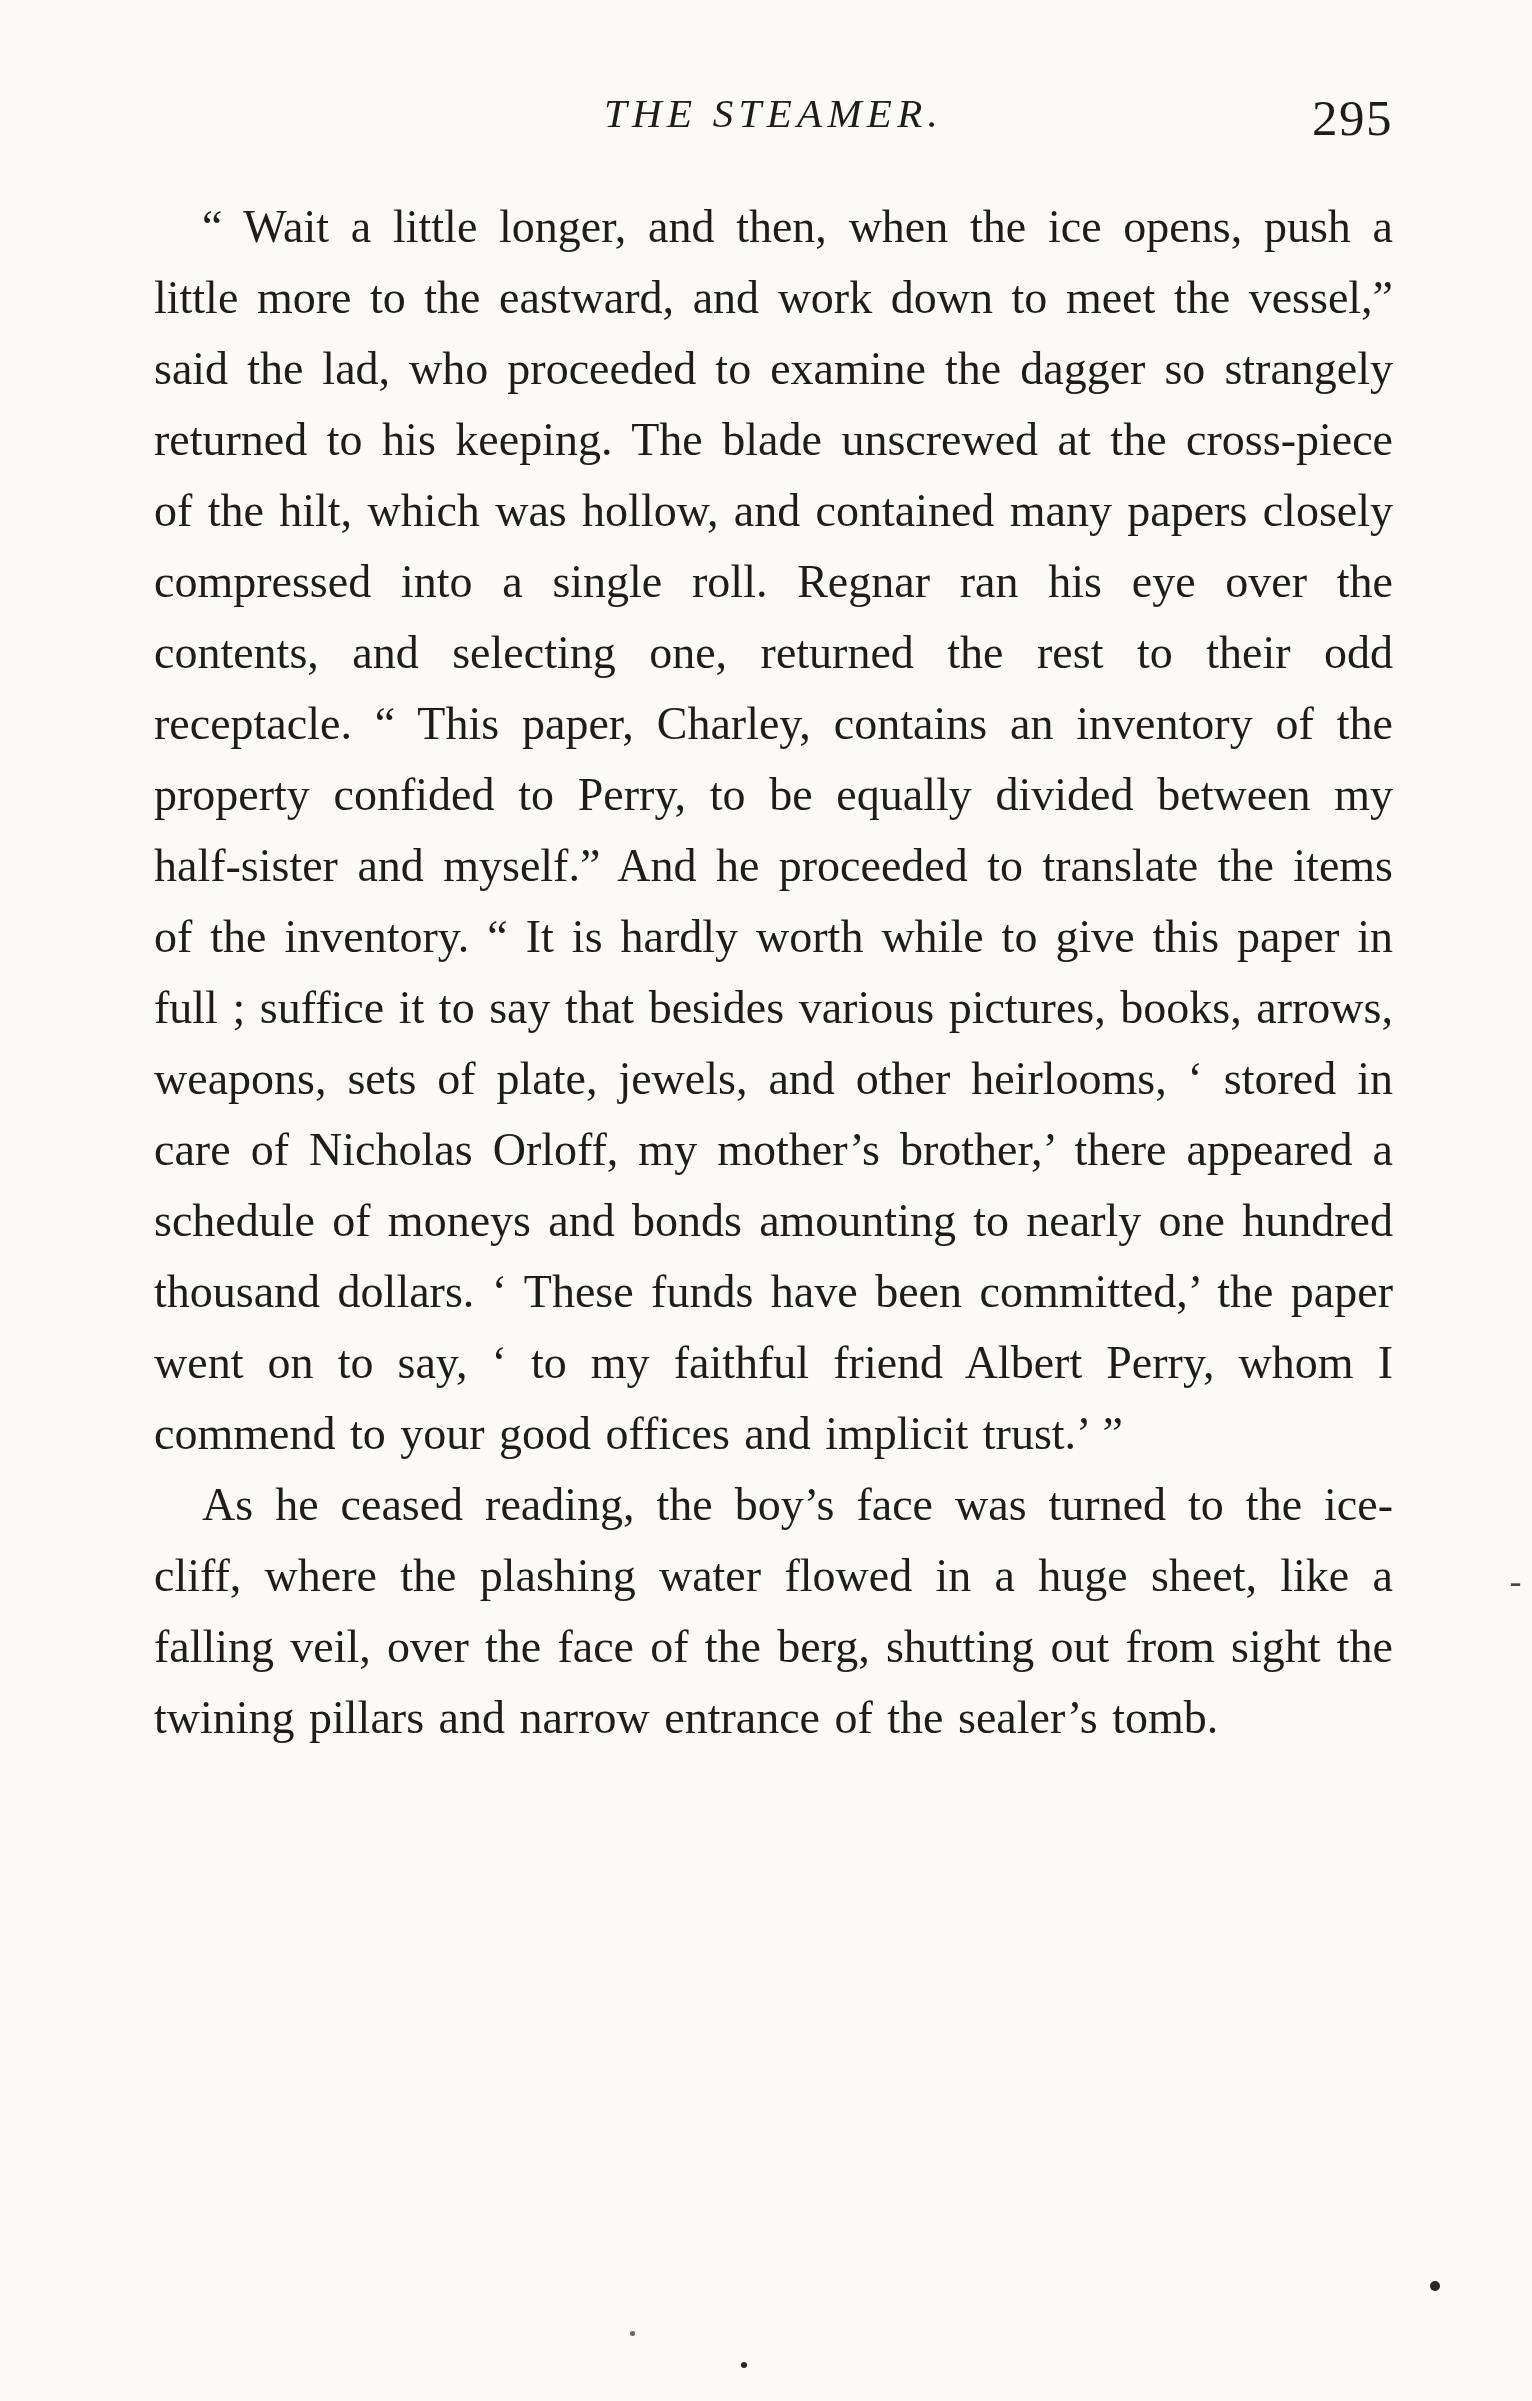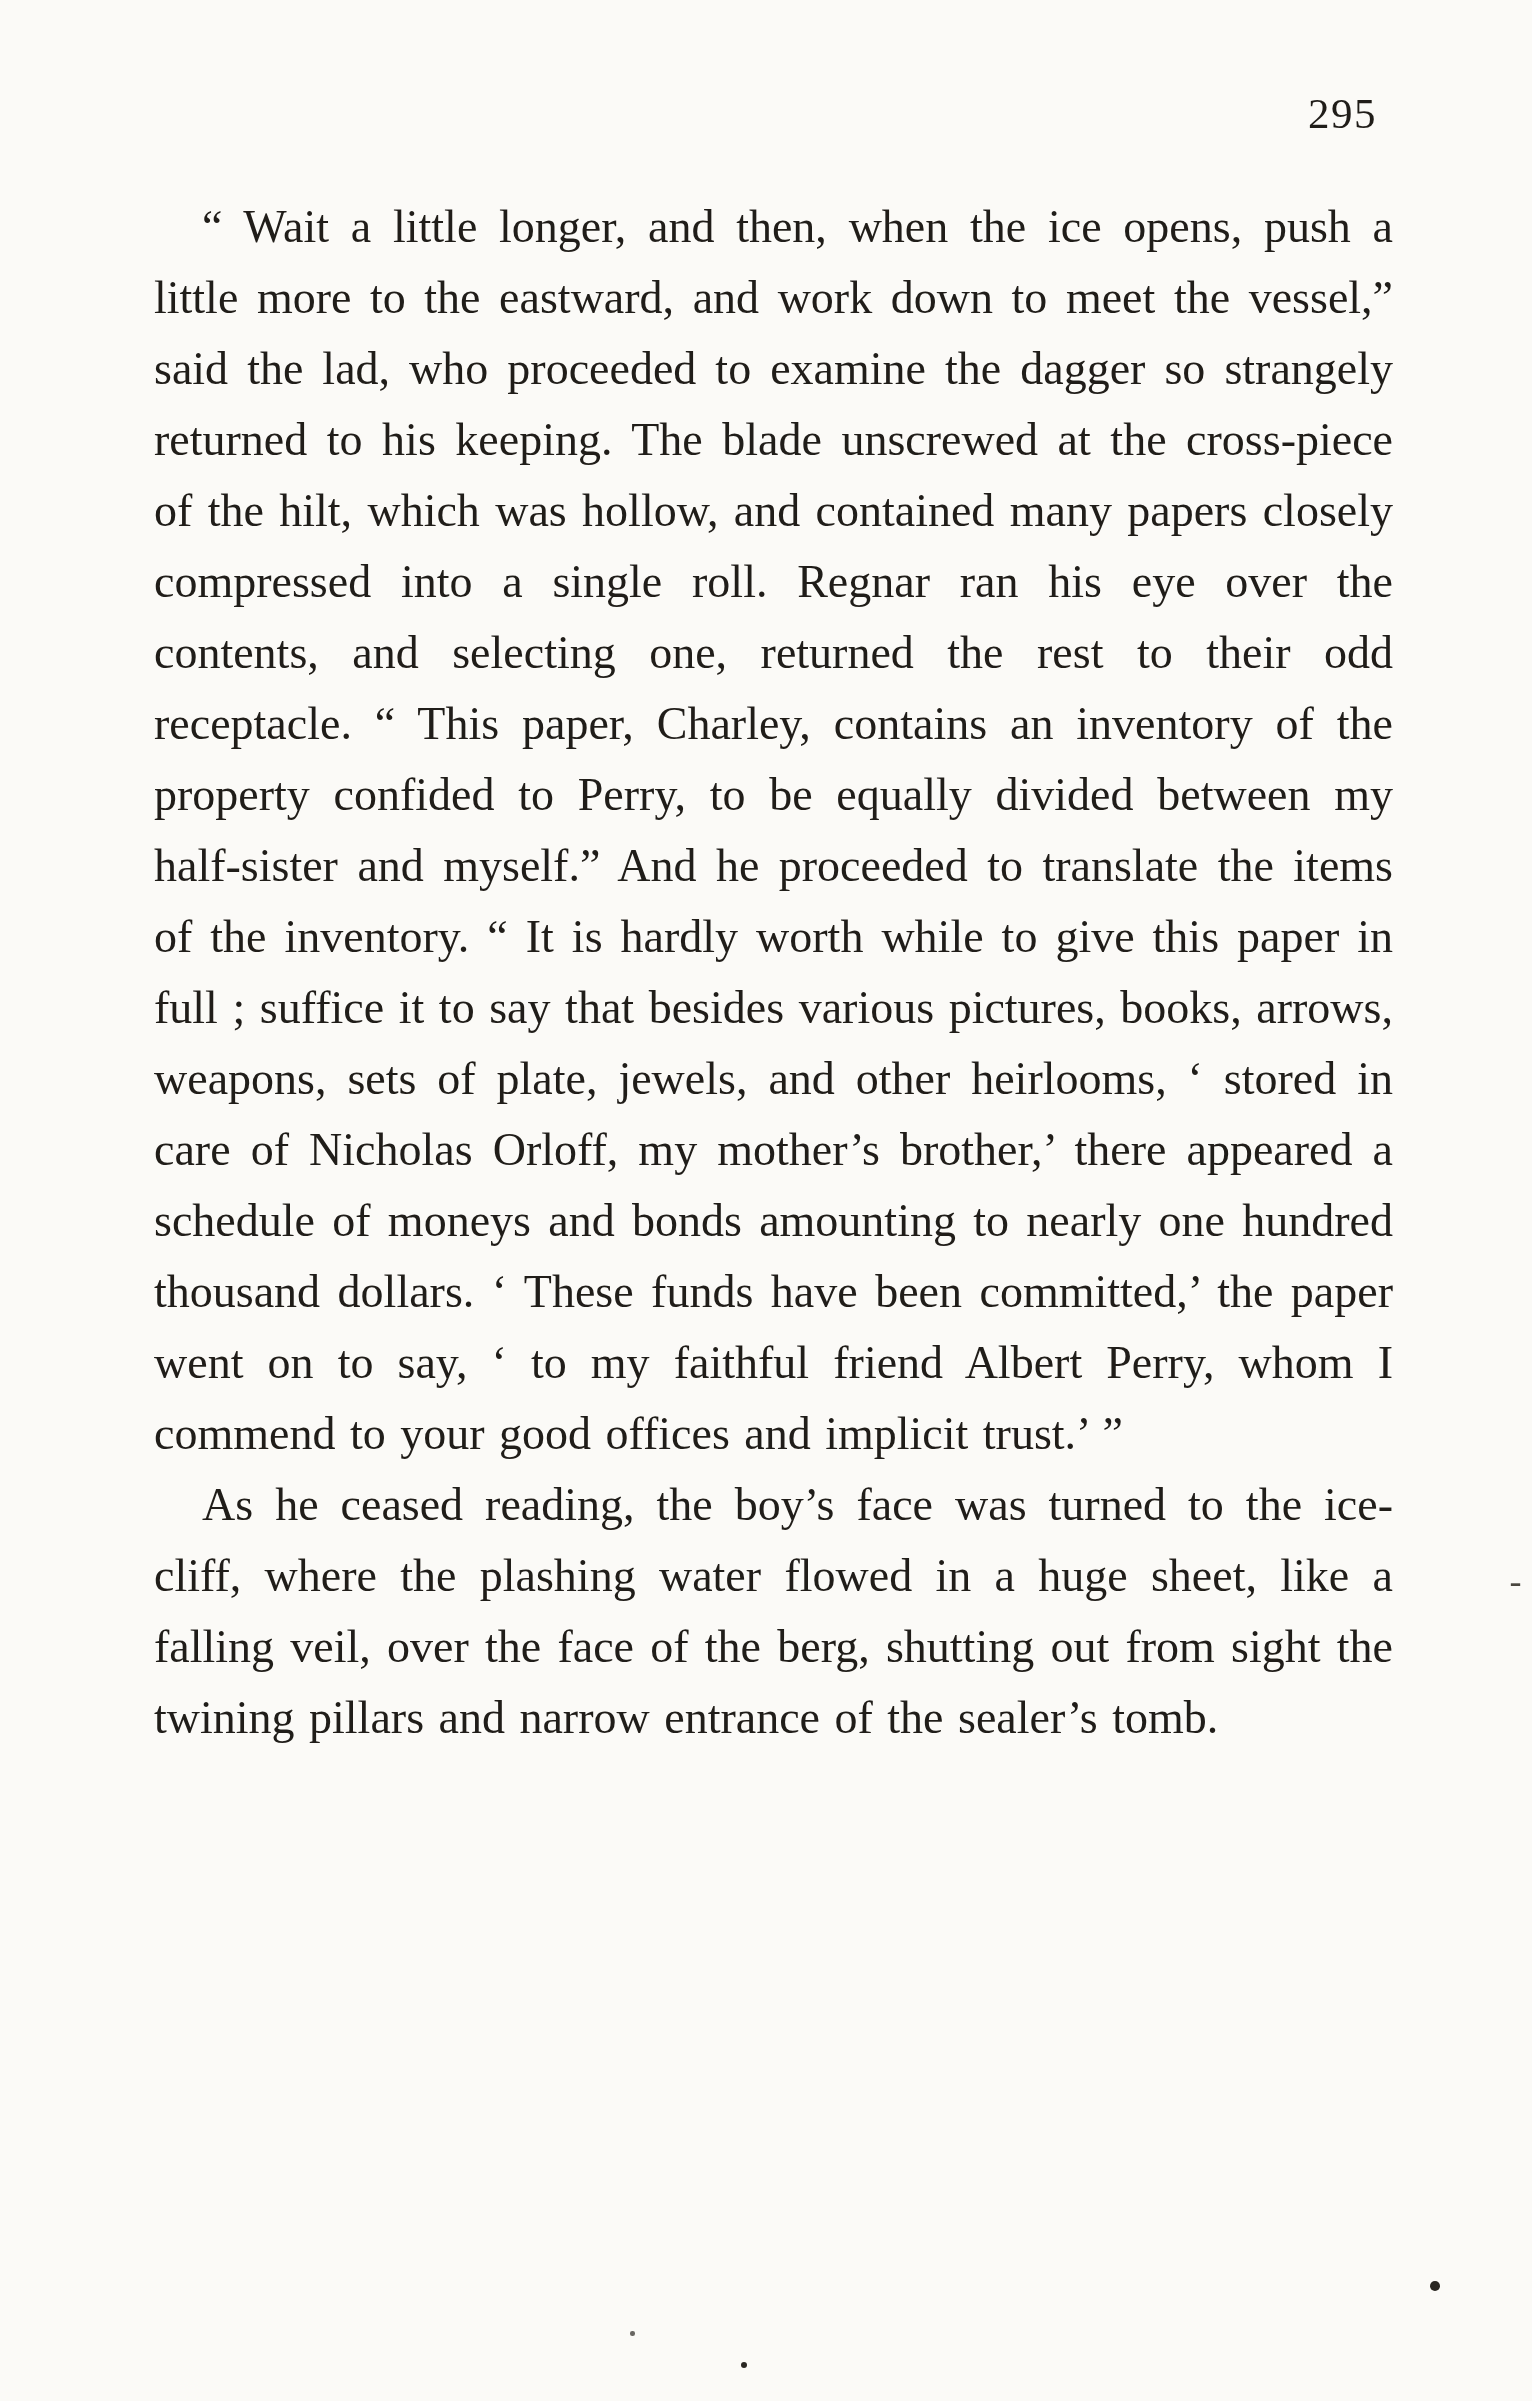--- a/index.html
+++ b/index.html
@@ -29,23 +29,23 @@
     left: 50%;
     transform: translateX(-50%);
     top: 0;
     font-style: italic;
     font-size: 41px;
     letter-spacing: 5.3px;
     white-space: nowrap;
   }
   .page-number {
     position: absolute;
-    right: 16px;
+    right: 0;
     top: 0;
-    font-size: 43px;
+    font-size: 51px;
     letter-spacing: 1.5px;
   }
   .body p {
     margin: 0;
     font-size: 46px;
     line-height: 71px;
     text-align: justify;
     text-indent: 48px;
     word-spacing: 3px;
   }
@@ -66,20 +66,21 @@
   .speck-a { width: 9.8px; height: 9.8px; right: 92px; top: 2281px; }
   .speck-b { width: 6px;  height: 6px;  left: 741px;  top: 2362px; }
   .speck-c { width: 4.5px;  height: 4.5px;  left: 630px;  top: 2331px; opacity: .7; }
 </style>
 </head>
 <body>
 
 <div class="page">
 
   <div class="header">
+    <span class="running-title">THE STEAMER.</span>
     <span class="page-number">295</span>
   </div>
 
   <div class="body">
     <p>“ Wait a little longer, and then, when the ice opens, push a little more to the eastward, and work down to meet the vessel,” said the lad, who proceeded to examine the dagger so strangely returned to his keeping.  The blade unscrewed at the cross-piece of the hilt, which was hollow, and contained many papers closely compressed into a single roll.  Regnar ran his eye over the contents, and selecting one, returned the rest to their odd receptacle.  “ This paper, Charley, contains an inventory of the property confided to Perry, to be equally divided between my half-sister and myself.”  And he proceeded to translate the items of the inventory.  “ It is hardly worth while to give this paper in full ; suffice it to say that besides various pictures, books, arrows, weapons, sets of plate, jewels, and other heirlooms, ‘ stored in care of Nicholas Orloff, my mother’s brother,’ there appeared a schedule of moneys and bonds amounting to nearly one hundred thousand dollars.  ‘ These funds have been committed,’ the paper went on to say, ‘ to my faithful friend Albert Perry, whom I commend to your good offices and implicit trust.’ ”</p>
     <p>As he ceased reading, the boy’s face was turned to the ice-cliff, where the plashing water flowed in a huge sheet, like a falling veil, over the face of the berg, shutting out from sight the twining pillars and narrow entrance of the sealer’s tomb.</p>
   </div>
 
   <span class="margin-mark">-</span>
 

